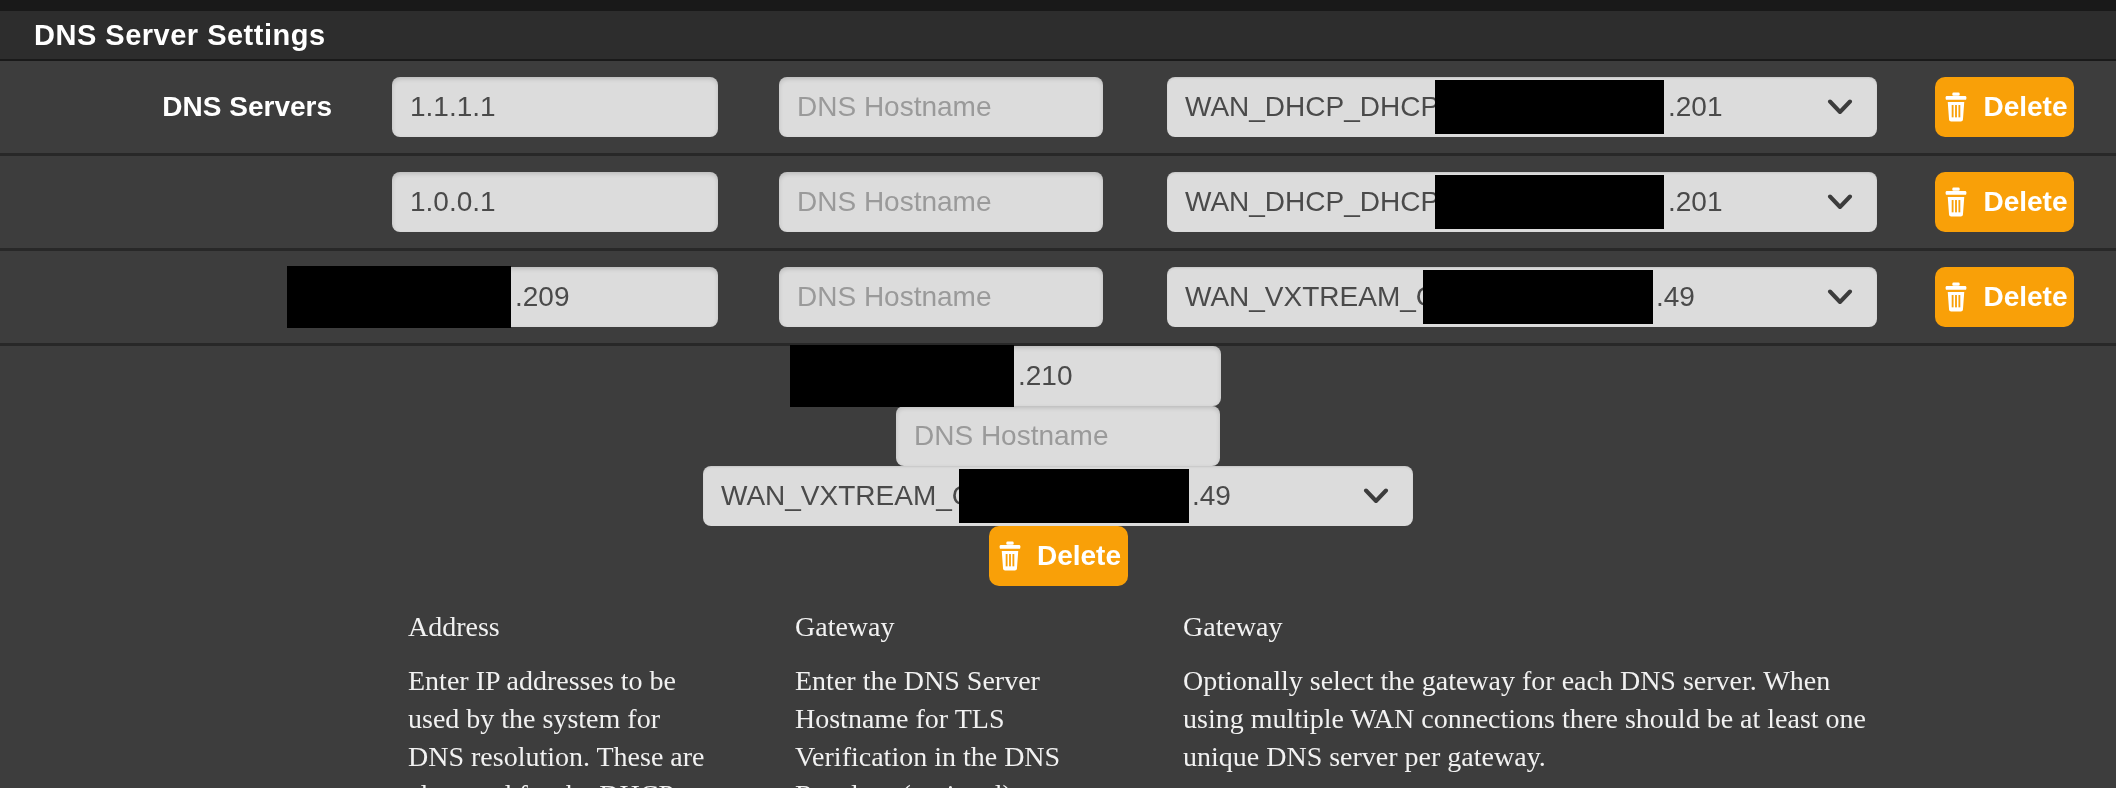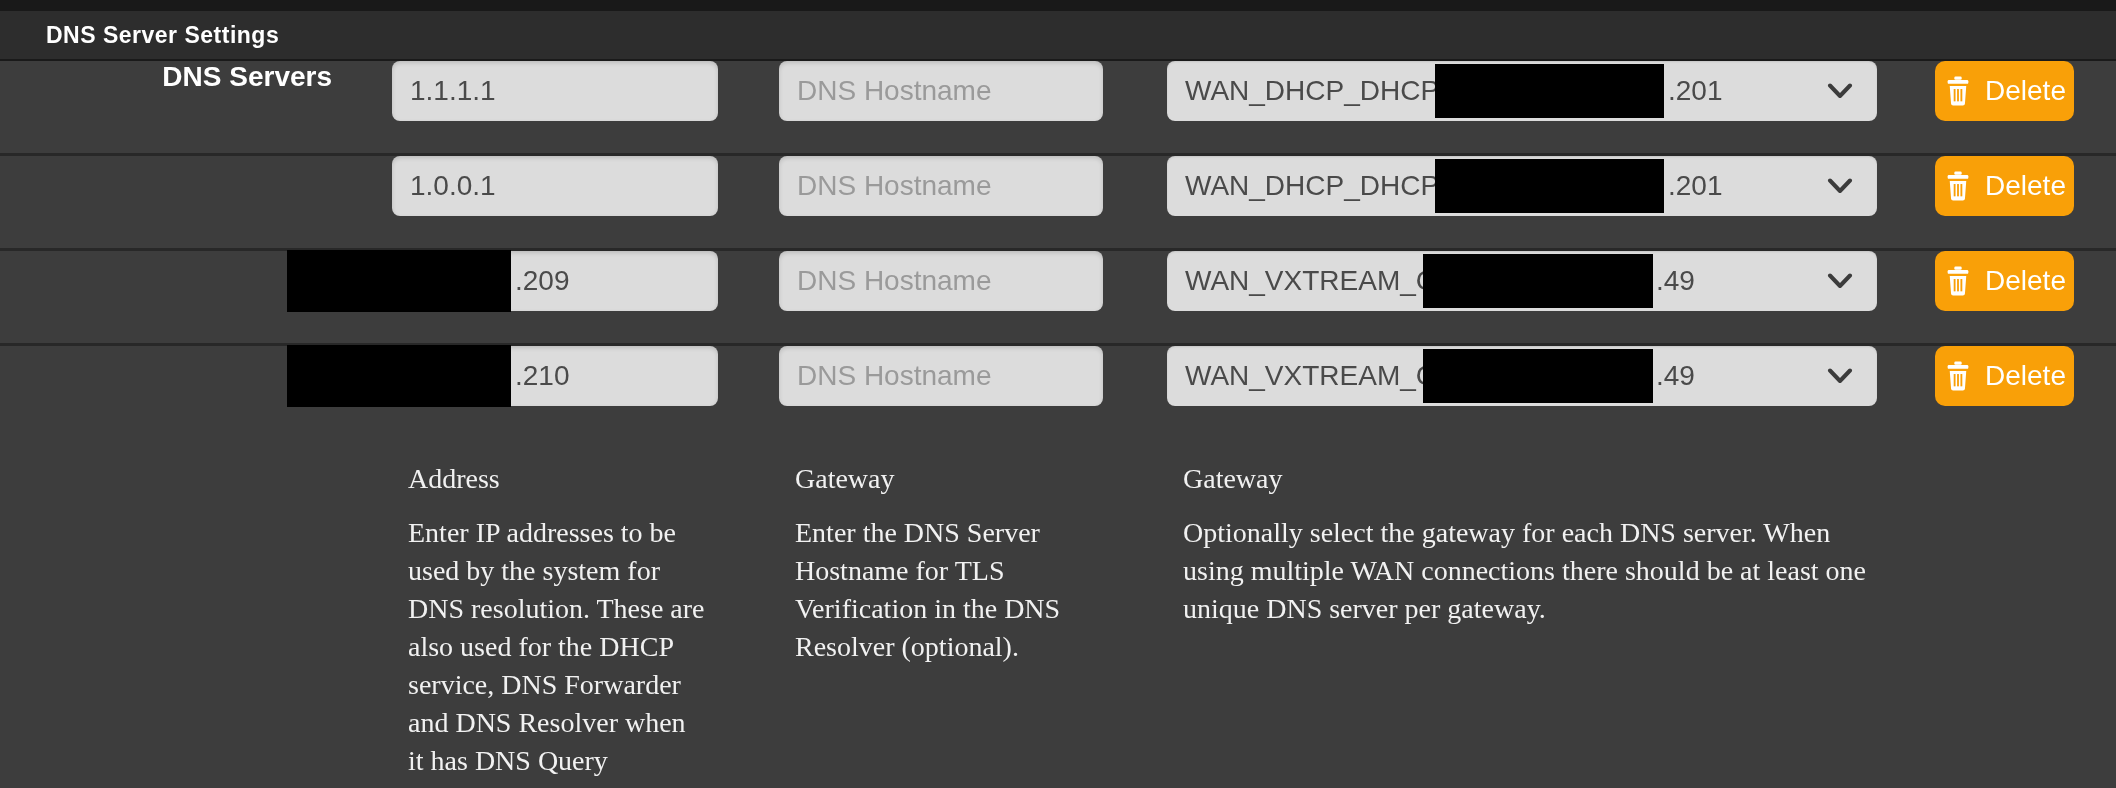--- a/index.html
+++ b/index.html
@@ -11,32 +11,32 @@
   }
   .panel { width: 2116px; }
   .top-strip { height: 11px; background: #191919; }
   .panel-header {
     height: 50px; background: #2d2d2d;
     border-bottom: 2px solid #1a1a1a;
     display: flex; align-items: center;
     padding-left: 30px; box-sizing: border-box;
   }
   .panel-title {
-    margin: 16px; font-size: 23px; font-weight: bold; color: #ffffff;
+    margin: 4px; font-size: 29px; font-weight: bold; color: #ffffff;
     letter-spacing: 0.5px;
   }
   
   .frow {
-    display: flex; 
+    display: flex; align-items: center;
     min-height: 92px;
     background: #3d3d3d;
     border-bottom: 3px solid #282828;
     position: relative;
   }
-  .frow.last { border-bottom: none; }
+  .frow.last { border-bottom: none; flex-direction: column; }
   .label-col {
     width: 392px; box-sizing: border-box;
     padding-right: 60px; text-align: right;
     font-size: 28px; font-weight: bold; color: #ffffff;
     flex: none;
   }
   .field { position: relative; flex: none; }
   .address-field { width: 326px; }
   .gap { flex: none; }
   .g1 { width: 61px; }
@@ -69,21 +69,21 @@
   }
   .gw-prefix { left: 18px; }
   .gw-redaction { top: 3px; height: 54px; }
   .chevron {
     position: absolute; right: 24px; top: 50%; transform: translateY(-50%);
   }
   .delete-btn {
     width: 139px; height: 60px; flex: none;
     background: #f9a008; border: none; border-radius: 10px;
     color: #ffffff; font-family: "Liberation Sans", sans-serif;
-    font-size: 28px; font-weight: 400;
+    font-size: 28px; font-weight: 700;
     display: flex; align-items: center; justify-content: center;
     gap: 12px; cursor: pointer; padding: 0;
   }
   
   .help-row {
     display: flex; align-items: flex-start;
     background: #3d3d3d;
     padding-top: 6px; padding-bottom: 20px;
   }
   .hs1 { width: 392px; flex: none; }

